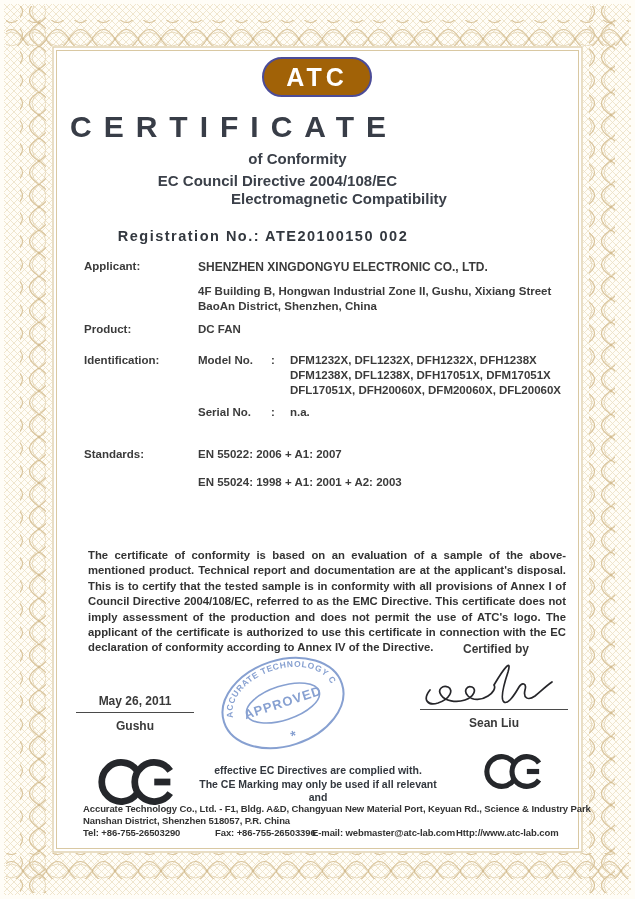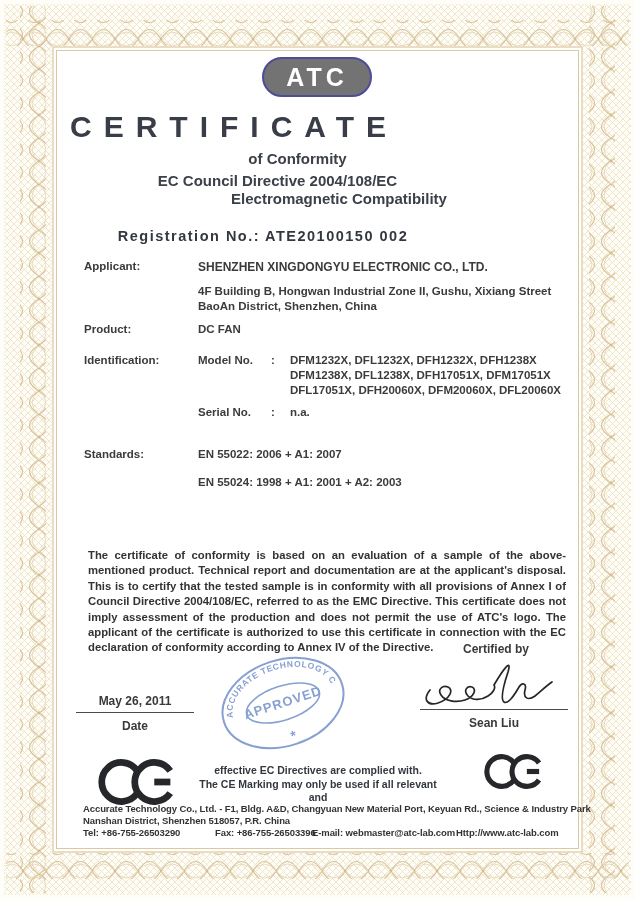--- a/index.html
+++ b/index.html
@@ -1,21 +1,21 @@
 <!DOCTYPE html>
 <html><head>
 <meta charset="utf-8">
 <style>
   html,body{margin:0;padding:0;background:#eee;}
   .page{position:relative;width:635px;height:899px;background:#fffdf7;
         font-family:"Liberation Sans",sans-serif;overflow:hidden;margin:0 auto;}
   .frame{position:absolute;inset:0;z-index:0;}
   .content{position:absolute;left:58px;top:52px;width:519px;height:795px;z-index:2;color:#3a3a3a;}
   .abs{position:absolute;}
-  .logo{left:204px;top:5px;width:110px;height:40px;background:#737373;border:2px solid #4c4c98;
+  .logo{left:204px;top:5px;width:110px;height:40px;background:#a16207;border:2px solid #4c4c98;
         border-radius:22px;box-sizing:border-box;display:flex;align-items:center;justify-content:center;
         color:#ffffff;font-size:25px;font-weight:700;letter-spacing:4px;}
   .title{left:0;top:58px;width:519px;text-align:left;font-size:30px;font-weight:700;
          letter-spacing:12px;padding-left:12px;box-sizing:border-box;color:#383d47;}
   .subtitle{left:0;top:98px;width:479px;text-align:center;font-size:15px;font-weight:700;color:#3b4049;}
   .directive1{left:0;top:120px;width:439px;text-align:center;font-size:15px;font-weight:700;color:#3b4049;}
   .directive2{left:0;top:138px;width:562px;text-align:center;font-size:15px;font-weight:700;color:#3b4049;}
   .registration{left:0;top:176px;width:410px;text-align:center;font-size:14.5px;font-weight:700;
                 letter-spacing:1.5px;color:#33383f;}
   .lbl,.val{font-size:11.5px;font-weight:700;color:#3b3b3b;white-space:nowrap;}
@@ -125,21 +125,21 @@
         <text font-size="8.5" font-weight="bold" letter-spacing="0.7" fill="#6d8cc7" stroke="none">
           <textPath href="#ringPath" startOffset="1%">ACCURATE TECHNOLOGY CO., LTD.</textPath>
         </text>
         <text x="67" y="53" text-anchor="middle" font-size="13" font-weight="bold" letter-spacing="1" fill="#6d8cc7" stroke="none">APPROVED</text>
         <text x="67" y="88" text-anchor="middle" font-size="14" font-weight="bold" fill="#6d8cc7" stroke="none">*</text>
       </g>
     </svg>
 
     <div class="abs dateval">May 26, 2011</div>
     <div class="abs dateline"></div>
-    <div class="abs datelbl">Date</div>
+    <div class="abs datelbl">Gushu</div>
 
     <svg class="abs" style="left:40px;top:706px" width="84" height="48">
       <use href="#ceSym" width="84" height="48"></use>
     </svg>
     <div class="abs notice">
       <div>effective EC Directives are complied with.</div>
       <div>The CE Marking may only be used if all relevant and</div>
     </div>
     <svg class="abs" style="left:426px;top:701px" width="64" height="37">
       <use href="#ceSym" width="64" height="37"></use>

